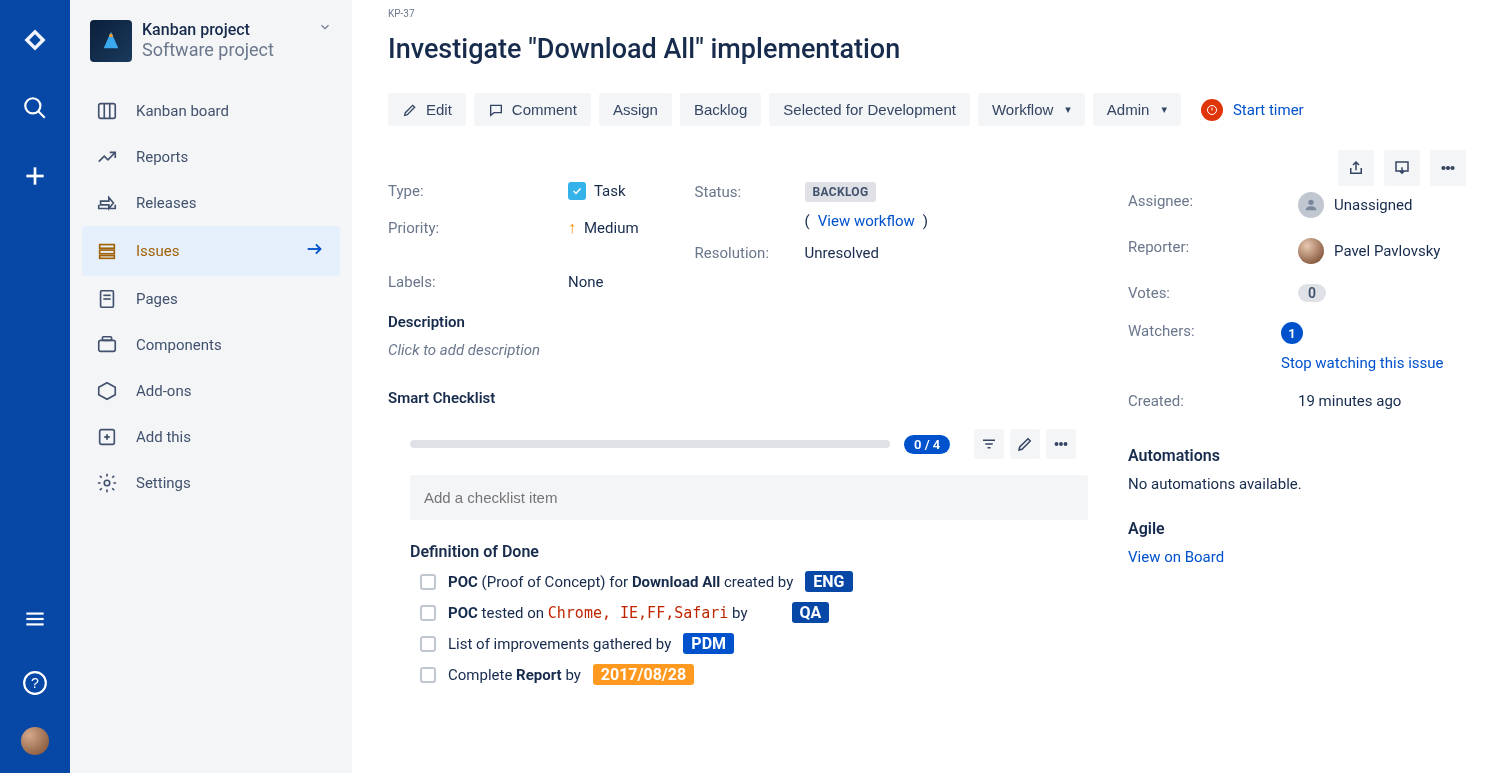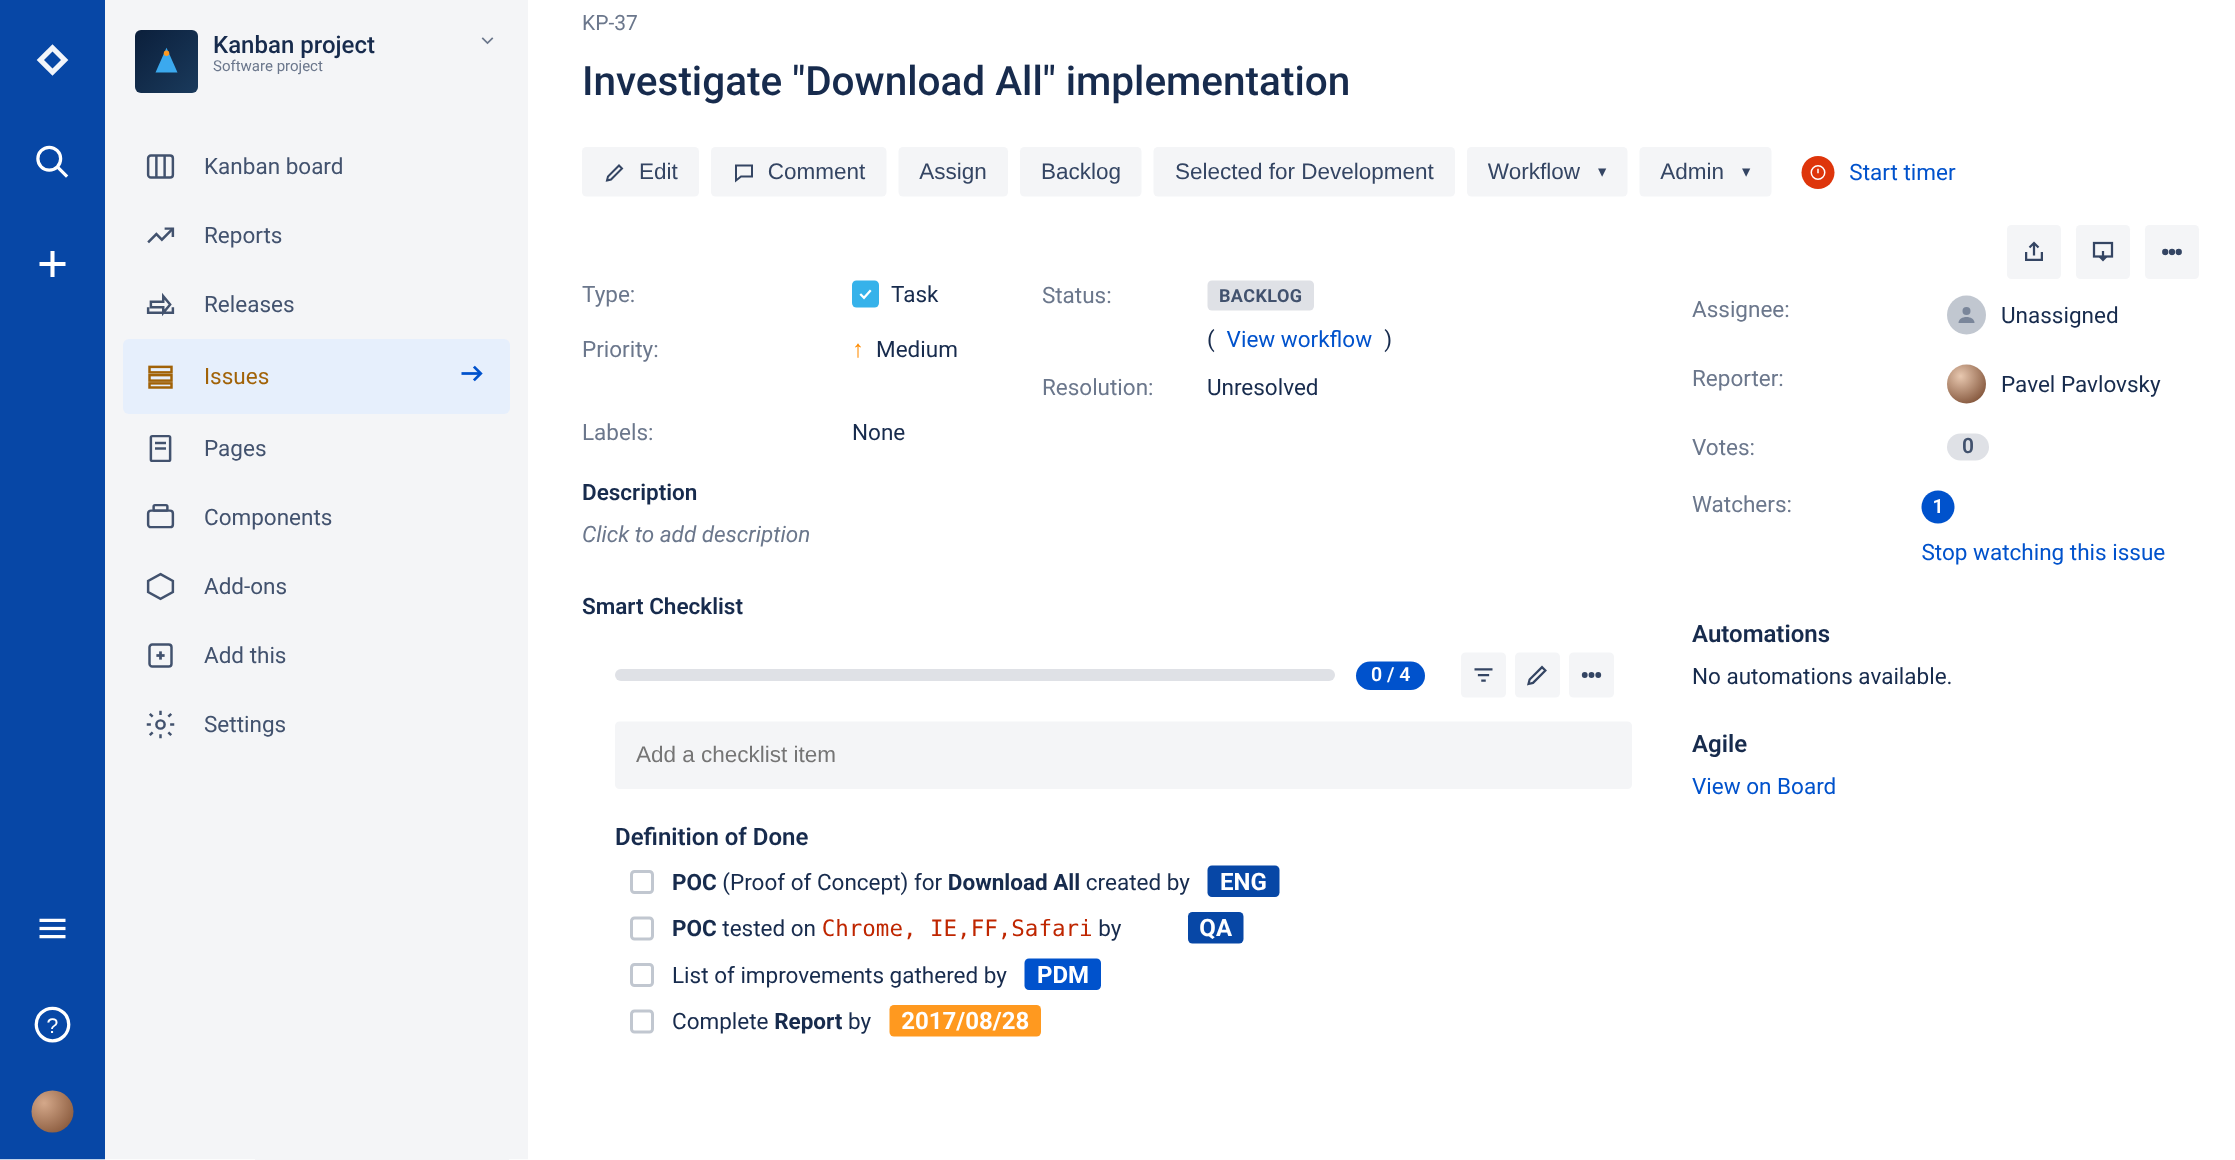--- a/index.html
+++ b/index.html
@@ -12,31 +12,31 @@
   .rail-item { width: 40px; height: 40px; display:flex; align-items:center; justify-content:center; border-radius: 4px; cursor:pointer;}
   .rail svg { width: 26px; height: 26px; fill: #fff; }
   .rail .avatar { width: 28px; height: 28px; border-radius:50%; background: radial-gradient(circle at 30% 30%, #d4a88a, #7a4a2d); }
 
   
   .sidebar { width: 282px; background: #F4F5F7; padding: 16px 12px; }
   .project-header { display:flex; align-items:flex-start; gap:10px; padding: 4px 8px 18px 8px; }
   .project-icon { width: 42px; height:42px; border-radius:4px; background: linear-gradient(135deg,#0b1f3b,#1a3a5c); display:flex; align-items:center; justify-content:center;}
   .project-icon svg { width:22px; height:22px; }
   .project-name { font-weight:500; font-size:16px; color:#172B4D; }
-  .project-sub { font-size:10px; color:#6B778C; }
+  .project-sub { font-size:18px; color:#6B778C; }
   .proj-chevron { margin-left:auto; color:#6B778C; }
   .nav { margin-top: 8px; }
   .nav-item { display:flex; align-items:center; gap:18px; padding: 12px 14px; border-radius:4px; color:#42526E; font-size:15px; cursor:pointer;}
   .nav-item.active { background:#E6EFFC; color:#a16207; }
   .nav-item .arrow { margin-left:auto; color:#0052CC; }
   .nav-item svg { width:22px; height:22px; fill:none; stroke:currentColor; stroke-width:1.8; }
 
   
   .main { flex:1; padding: 8px 24px 0 36px; overflow:hidden; position:relative;}
-  .issue-key { color:#6B778C; font-size:14px; }
+  .issue-key { color:#6B778C; font-size:10px; }
   .issue-title { font-size:27px; font-weight:500; margin-top:14px; color:#172B4D;}
   .toolbar { display:flex; gap:8px; margin-top:28px; flex-wrap:wrap;}
   .btn { background:#F4F5F7; border:none; border-radius:3px; padding:8px 14px; font-size:15px; color:#344563; display:inline-flex; align-items:center; gap:8px; cursor:pointer;}
   .btn svg { width:16px; height:16px; stroke:#344563; fill:none; stroke-width:2;}
   .chev { font-size:11px; margin-left:4px; }
   .timer { display:inline-flex; align-items:center; gap:10px; margin-left:12px; color:#0052CC; font-size:15px; cursor:pointer;}
   .timer-dot { width:22px; height:22px; border-radius:50%; background:#DE350B; display:flex; align-items:center; justify-content:center;}
   .timer-dot svg { width:12px; height:12px; stroke:#fff; fill:none; stroke-width:2;}
   .top-actions { position:absolute; top:150px; right:24px; display:flex; gap:10px;}
   .icon-btn { width:36px; height:36px; background:#F4F5F7; border-radius:3px; display:flex; align-items:center; justify-content:center; cursor:pointer;}
@@ -419,20 +419,24 @@
               <span class="pill-grey">0</span>
             </div>
         </div>
         <div class="right-row">
           <div class="right-label">Watchers:</div>
           <div class="right-value">
             <span class="pill-blue">1</span>
             <span class="link">Stop watching this issue</span>
           </div>
         </div>
+        <div class="right-row">
+          <div class="right-label">Created:</div>
+          <div class="right-value">19 minutes ago</div>
+        </div>
 
         <div class="right-h">Automations</div>
         <div class="muted">No automations available.</div>
 
         <div class="right-h">Agile</div>
         <div class="muted"><span class="link">View on Board</span></div>
       </div>
     </div>
   </div>
 </div>

